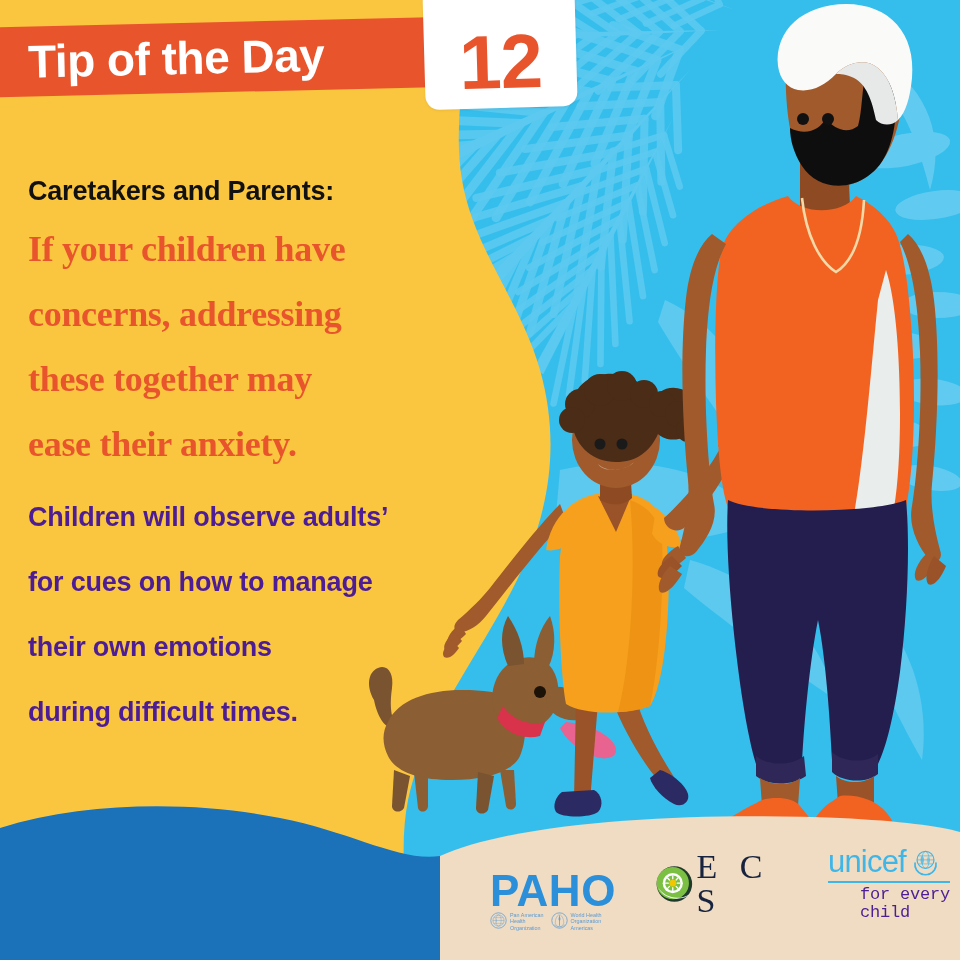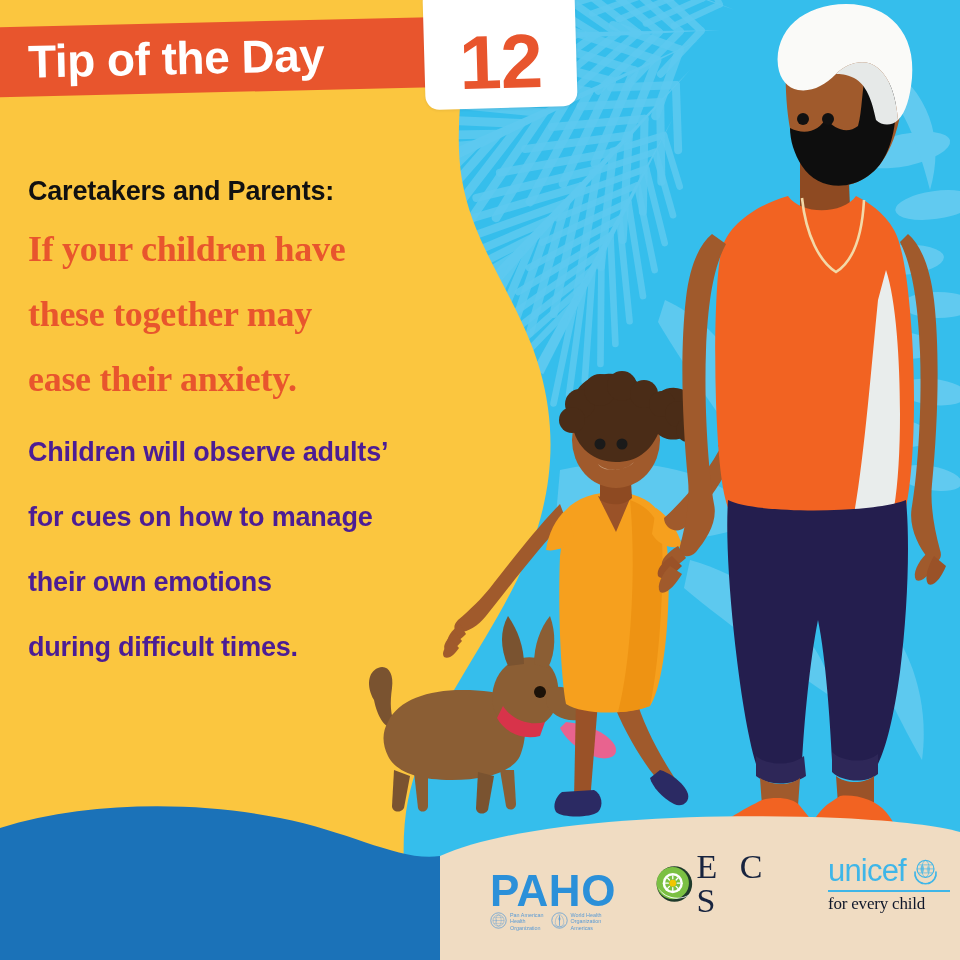--- a/index.html
+++ b/index.html
@@ -143,25 +143,26 @@
     color:#3FB6E8;
     font-size:31px;
     line-height:31px;
     letter-spacing:-0.8px;
     font-family:"Liberation Sans",sans-serif;
   }
   #unicef-rule{
     height:1.6px;background:#3FB6E8;margin:4px 0 3px 0;width:100%;
   }
   #unicef-tagline{
-    color:#0f172a;
+    color:#4c1d95;
     font-size:17px;
     line-height:18px;
     letter-spacing:-0.2px;
-    font-family:Liberation Serif, serif;
+    font-family:Liberation Mono, monospace;
+    margin-left:32px;
   }
 </style>
 </head>
 <body>
 
 <div id="poster">
 
   <div class="layer">
     <svg viewBox="0 0 960 960" xmlns="http://www.w3.org/2000/svg">
       <defs>
@@ -444,20 +445,21 @@
     <span id="tip-banner-label">Tip of the Day</span>
   </div>
   <div id="day-badge">
     <span id="day-badge-number">12</span>
   </div>
 
   <div id="text-column">
     <p class="tx-lead">Caretakers and Parents:</p>
     <div id="highlight-block">
       <p class="tx-highlight">If your children have</p>
+      <p class="tx-highlight">concerns, addressing</p>
       <p class="tx-highlight">these together may</p>
       <p class="tx-highlight">ease their anxiety.</p>
     </div>
     <div id="body-block">
       <p class="tx-body">Children will observe adults’</p>
       <p class="tx-body">for cues on how to manage</p>
       <p class="tx-body">their own emotions</p>
       <p class="tx-body">during difficult times.</p>
     </div>
   </div>

